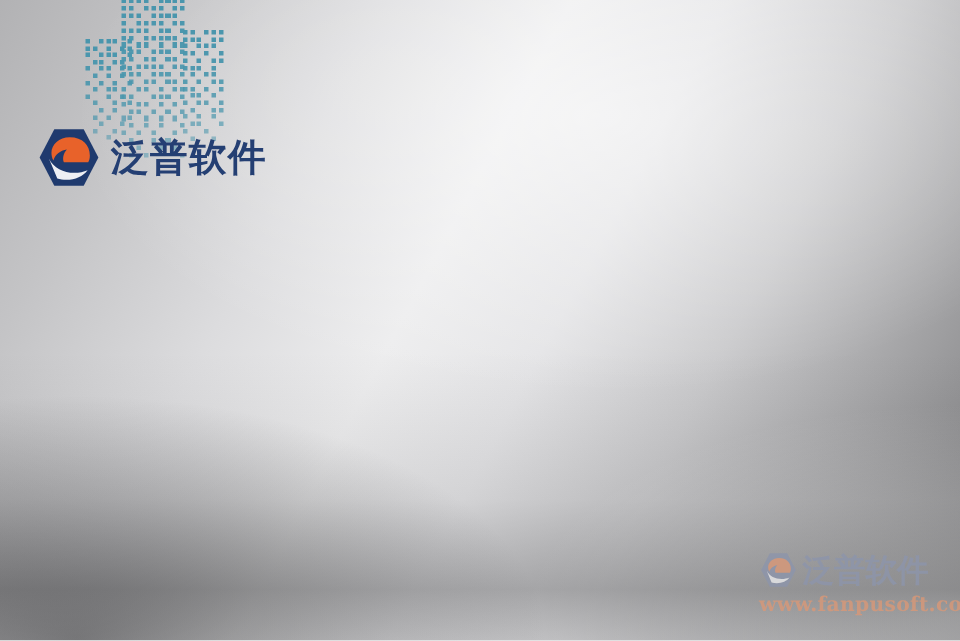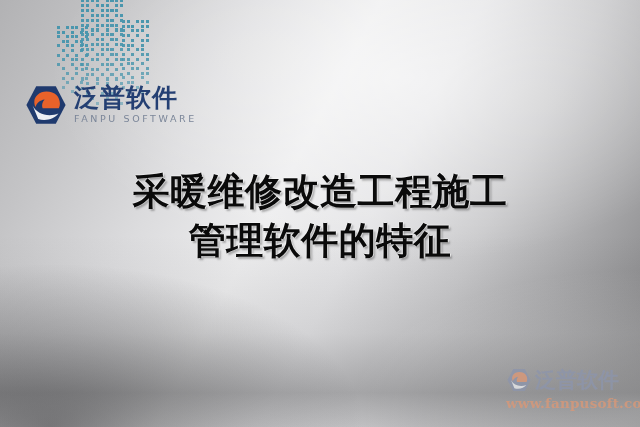--- a/index.html
+++ b/index.html
@@ -347,28 +347,23 @@
   <div id="logo">
     <span class="mark">
       <svg viewBox="0 0 44 44" width="44" height="44" aria-hidden="true">
         <path d="M12.2 3.2 H31.8 L41.6 22 L31.8 40.8 H12.2 L2.4 22 Z" fill="#1f3a6e"></path>
         <path d="M22.5 8.5 c8.6 0 13.4 5.4 13.4 12.1 c0 2.0 -0.5 3.6 -1.1 4.6 H18.6 c-1.1 -2.6 -0.4 -6.0 2.0 -8.6 c-4.6 0.6 -8.0 3.6 -9.0 7.4 c-0.9 -1.5 -1.3 -3.3 -1.3 -5.1 C10.3 13.4 15.4 8.5 22.5 8.5 Z" fill="#e8622a"></path>
         <path d="M8.6 22.6 c3.2 6.4 9.6 9.6 17.0 9.6 c3.2 0 6.2 -0.6 8.8 -1.7 c-3.0 4.0 -8.2 6.4 -14.2 6.4 c-2.2 0 -4.2 -0.3 -6.0 -0.9 Z" fill="#ffffff" opacity="0.92"></path>
       </svg>
     </span>
     <span class="wordwrap">
       <span class="cn">泛普软件</span>
-      <span class="en">FANPU SOFTWARE</span>
     </span>
   </div>
 
-  <div id="headline">
-    <span class="ln">采暖维修改造工程施工</span>
-    <span class="ln">管理软件的特征</span>
-  </div>
 
   <div id="watermark">
     <div class="wrow">
       <span class="wmark">
         <svg viewBox="0 0 44 44" width="26" height="26" aria-hidden="true">
           <path d="M12.2 3.2 H31.8 L41.6 22 L31.8 40.8 H12.2 L2.4 22 Z" fill="#8d95ab"></path>
           <path d="M22.5 8.5 c8.6 0 13.4 5.4 13.4 12.1 c0 2.0 -0.5 3.6 -1.1 4.6 H18.6 c-1.1 -2.6 -0.4 -6.0 2.0 -8.6 c-4.6 0.6 -8.0 3.6 -9.0 7.4 c-0.9 -1.5 -1.3 -3.3 -1.3 -5.1 C10.3 13.4 15.4 8.5 22.5 8.5 Z" fill="#d89878"></path>
           <path d="M8.6 22.6 c3.2 6.4 9.6 9.6 17.0 9.6 c3.2 0 6.2 -0.6 8.8 -1.7 c-3.0 4.0 -8.2 6.4 -14.2 6.4 c-2.2 0 -4.2 -0.3 -6.0 -0.9 Z" fill="#ececed" opacity="0.95"></path>
         </svg>
       </span>

